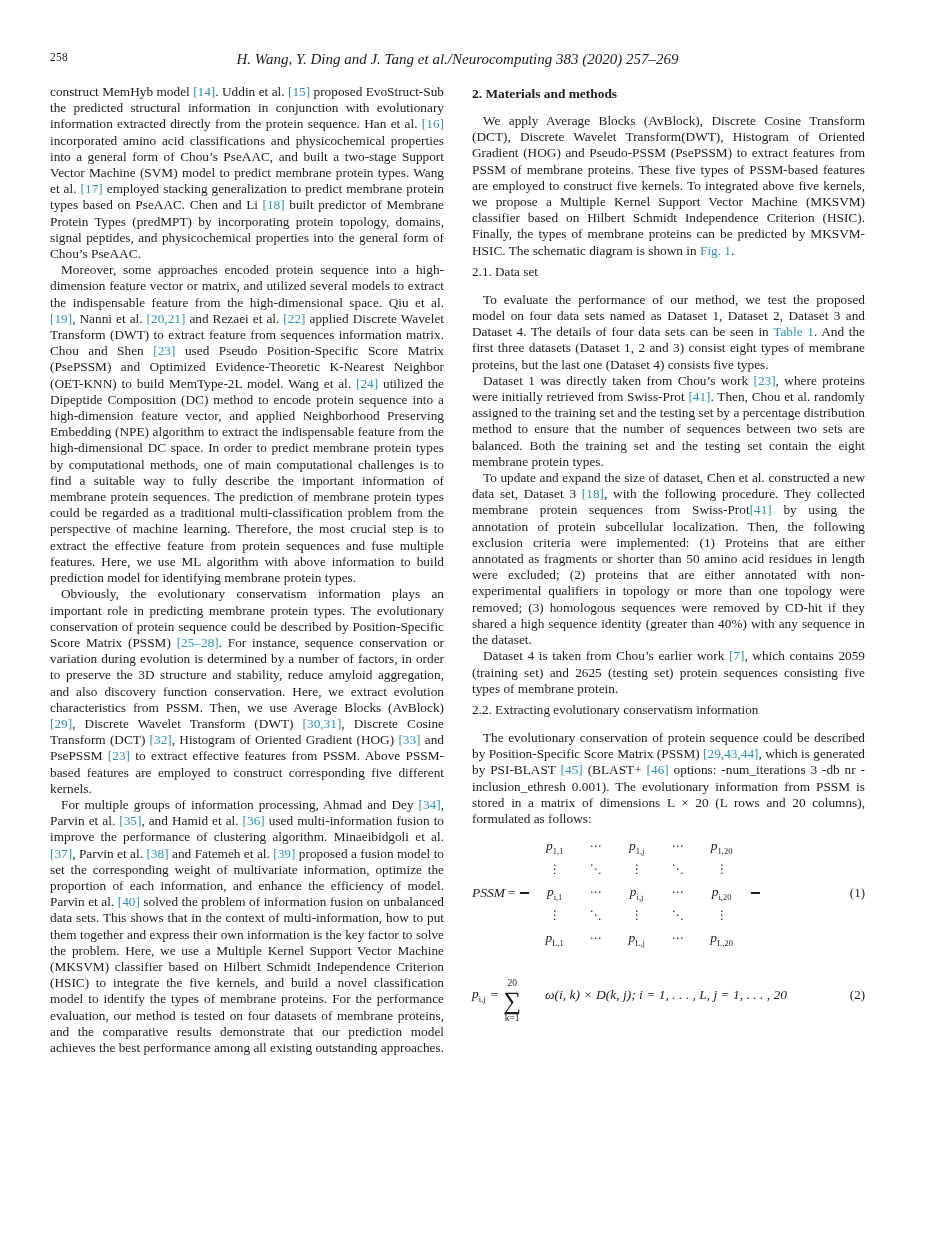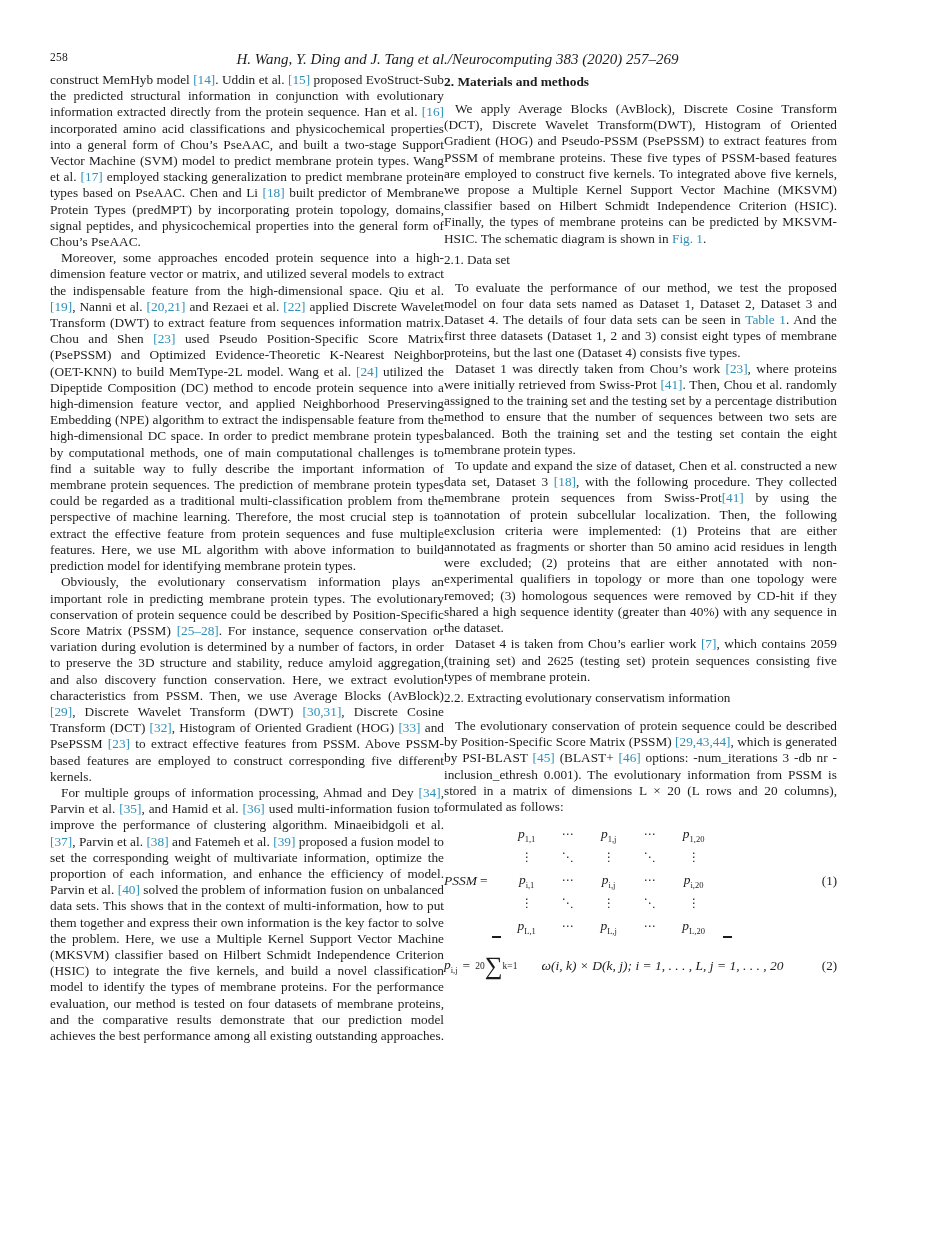--- a/index.html
+++ b/index.html
@@ -6,56 +6,56 @@
   .page {
     position:relative; width:925px; height:1234px; background:#ffffff;
     font-family:"Liberation Serif","DejaVu Serif",serif; color:#1c1c1c;
     overflow:hidden;
     border-radius:32px;
   }
   .header { position:absolute; top:51px; left:50px; width:815px; height:16px; }
   .page-num { position:absolute; left:0; top:0; font-size:11.5px; letter-spacing:.2px; }
   .running { display:block; text-align:center; font-style:italic; font-size:15px; }
 
-  .columns { position:absolute; top:72px; left:50px; width:815px; display:flex; }
+  .columns { position:absolute; top:84px; left:50px; width:815px; display:flex; gap:28px; }
   .col { width:394px; }
   .col.right { width:393px; }
 
   p.para { margin:0; font-size:13.3px; line-height:16.2px; text-align:justify; }
   p.para.indent { text-indent:11px; }
   .cite { color:var(--accent,#2f93b9); }
 
   h2.sec { font-size:13.4px; font-weight:bold; margin:2px 0 11px; line-height:16px; }
   h3.subsec { font-size:13.2px; font-weight:normal; margin:5px 0 12px; line-height:16px; }
 
   
   .eq1 { display:flex; align-items:center; margin:8px 0 2px; font-size:13.5px; }
   .eq-lhs i { font-style:italic; }
   .eq-eq { margin:0 4px 0 3px; }
-  .matrix-wrap { display:flex; align-items:flex-end; }
+  .matrix-wrap { display:flex; align-items:center; }
   .paren { width:8px; }
   .paren.l { border-left:1.3px solid #1c1c1c; border-top:1.3px solid #1c1c1c; border-bottom:1.3px solid #1c1c1c; border-radius:14px 0 0 14px / 58px 0 0 58px; }
   .paren.r { border-right:1.3px solid #1c1c1c; border-top:1.3px solid #1c1c1c; border-bottom:1.3px solid #1c1c1c; border-radius:0 14px 14px 0 / 0 58px 58px 0; }
   .matrix { display:grid; grid-template-columns:46px 36px 46px 36px 52px; grid-auto-rows:23px; align-items:center; justify-items:center; font-size:13.5px; padding:0 3px; }
   .mcell i { font-style:italic; }
   .mcell sub { font-size:8.5px; }
   .mcell.dots { font-size:12px; color:#1c1c1c; }
   .eq-num { margin-left:auto; font-size:13px; }
 
   
   .element-line { margin:9px 0 0; font-size:13.3px; line-height:16.2px; text-indent:11px; }
   .element-line i { font-style:italic; }
   .element-line sub { font-size:8.5px; }
 
   
   .eq2 { display:flex; align-items:center; margin:16px 0 0; font-size:13.5px; }
   .eq2 .lhs i { font-style:italic; }
   .eq2 .lhs sub { font-size:8.5px; }
   .eq2 .eqsign { margin:0 5px; }
-  .sumcol { display:flex; flex-direction:row; align-items:center; margin:0 4px 0 0; line-height:1; }
+  .sumcol { display:flex; flex-direction:column; align-items:center; margin:12px 4px 0 0; line-height:1; }
   .sumtop, .sumbot { font-size:9.5px; line-height:11px; }
   .sumsym { font-size:25px; line-height:24px; }
   .eq2 .rhs { font-style:italic; margin-left:20px; }
 </style>
 </head>
 <body>
 
 <div class="page">
 
   <div class="header">

